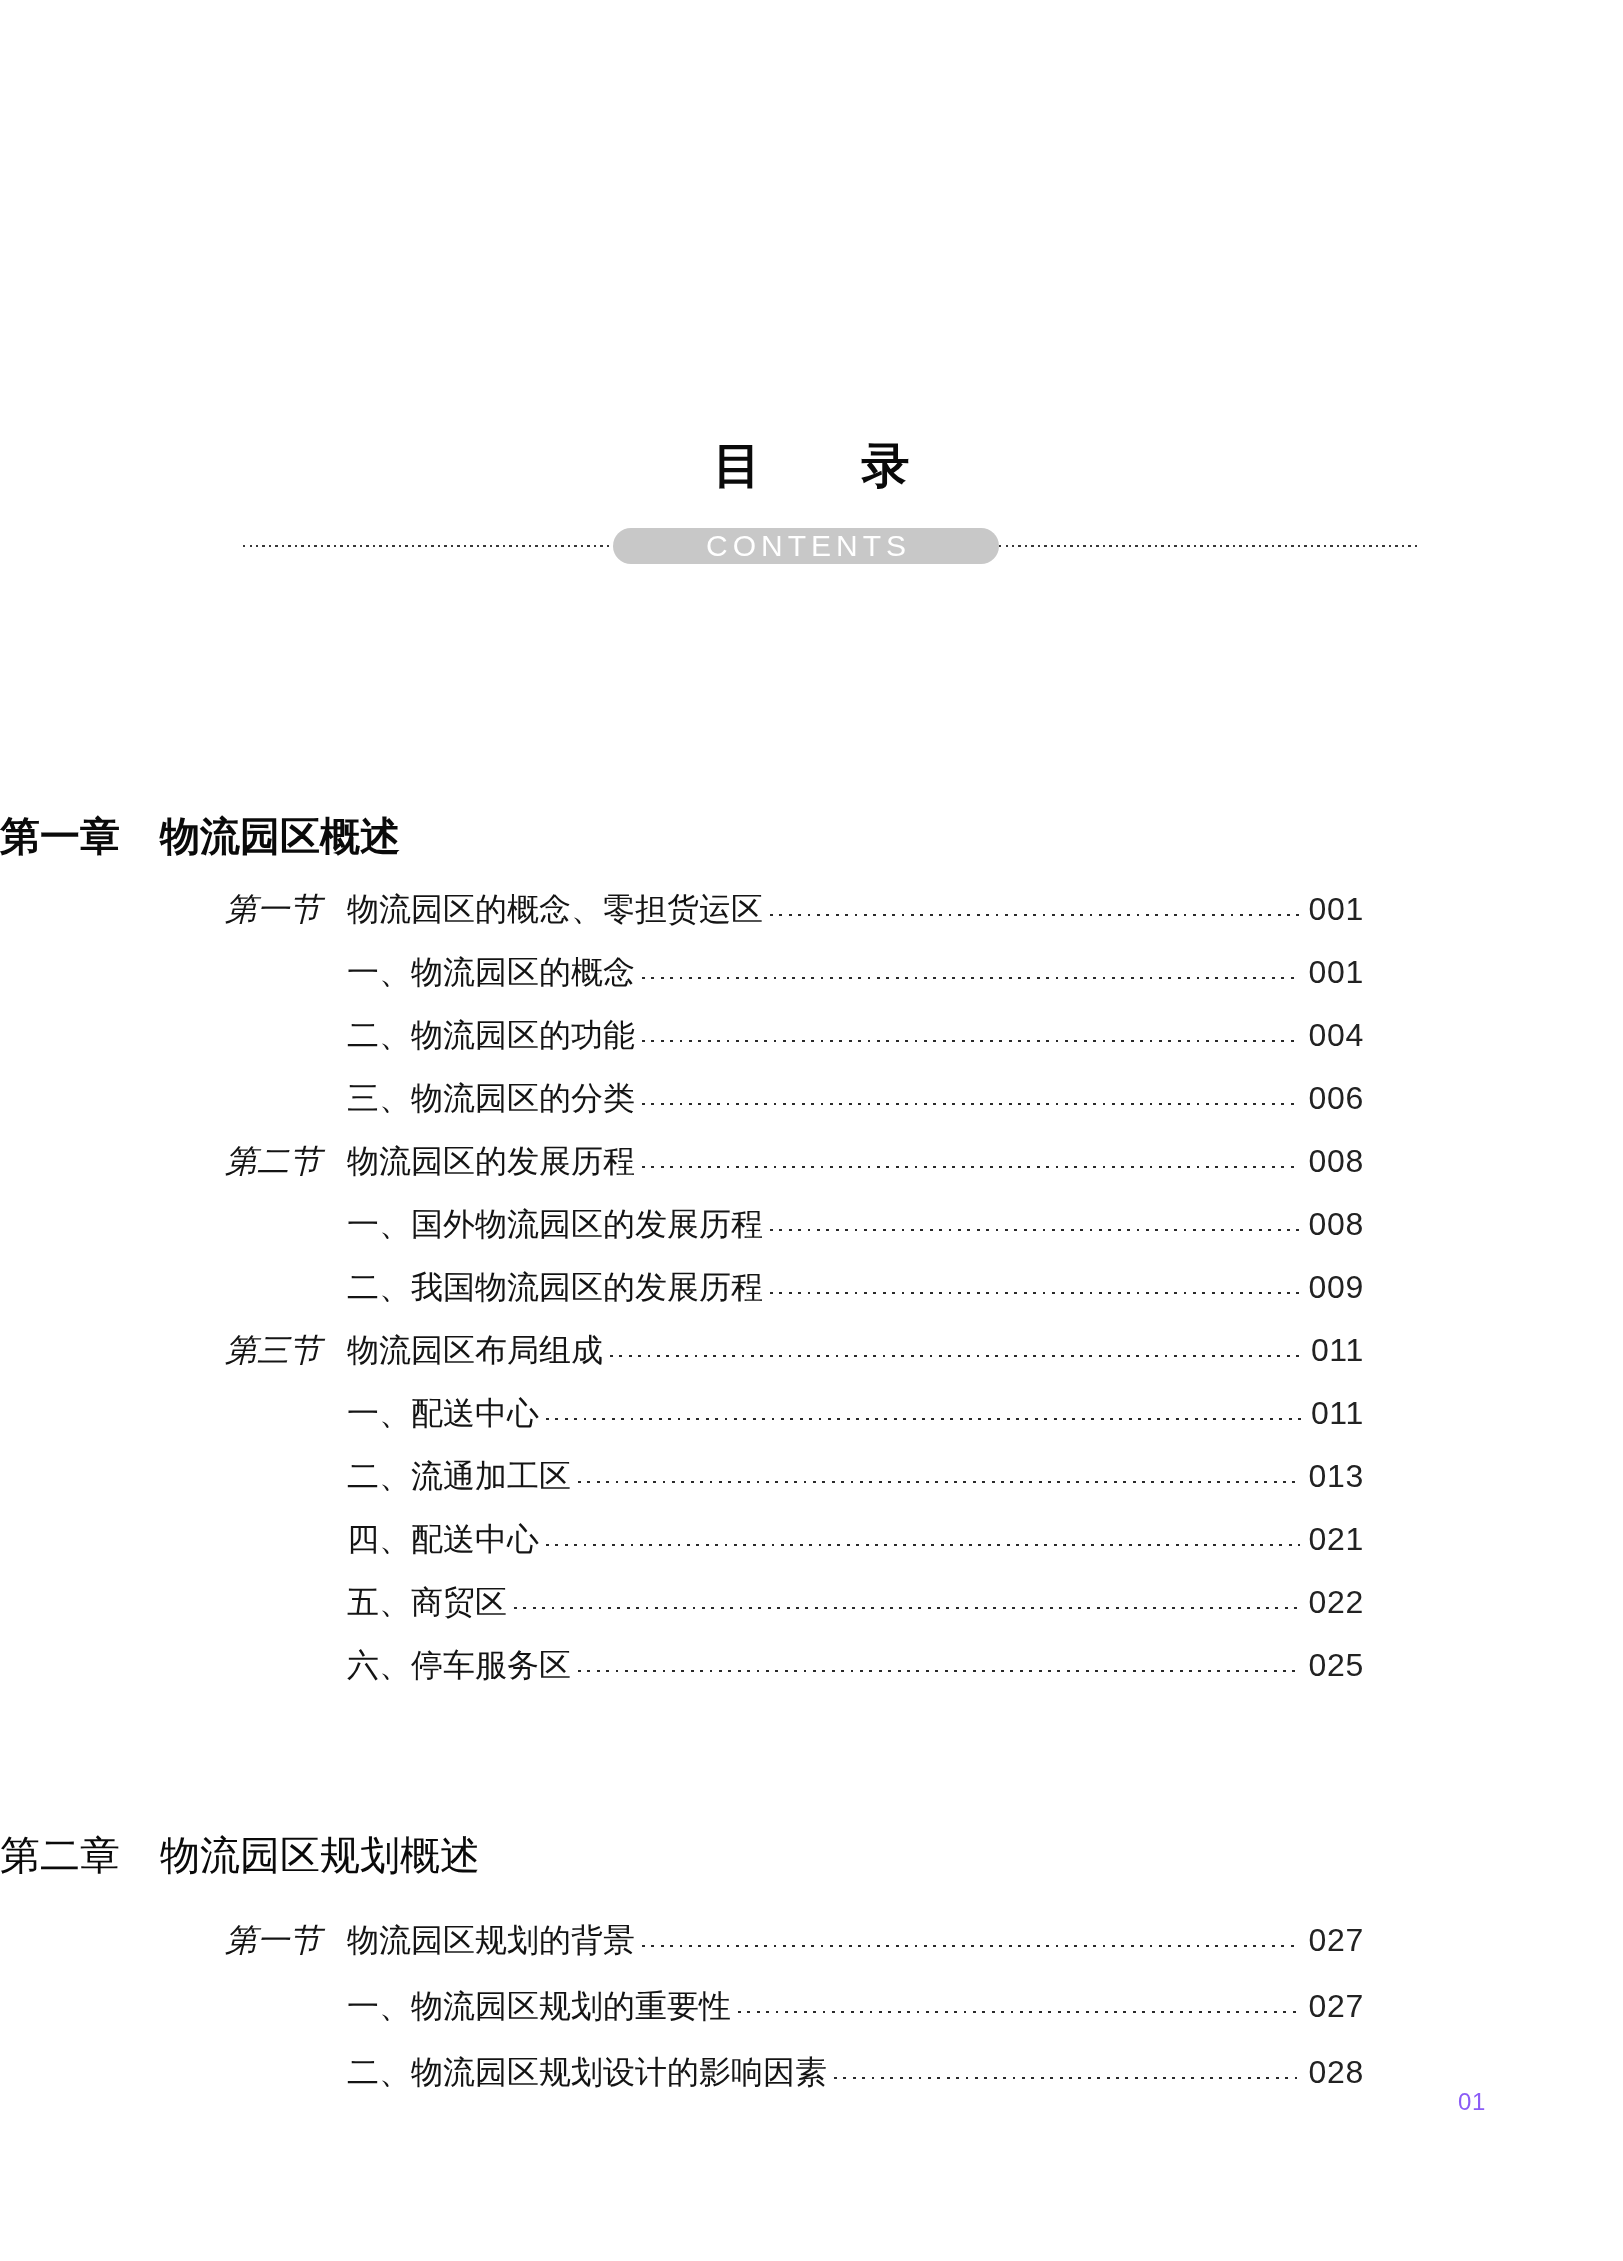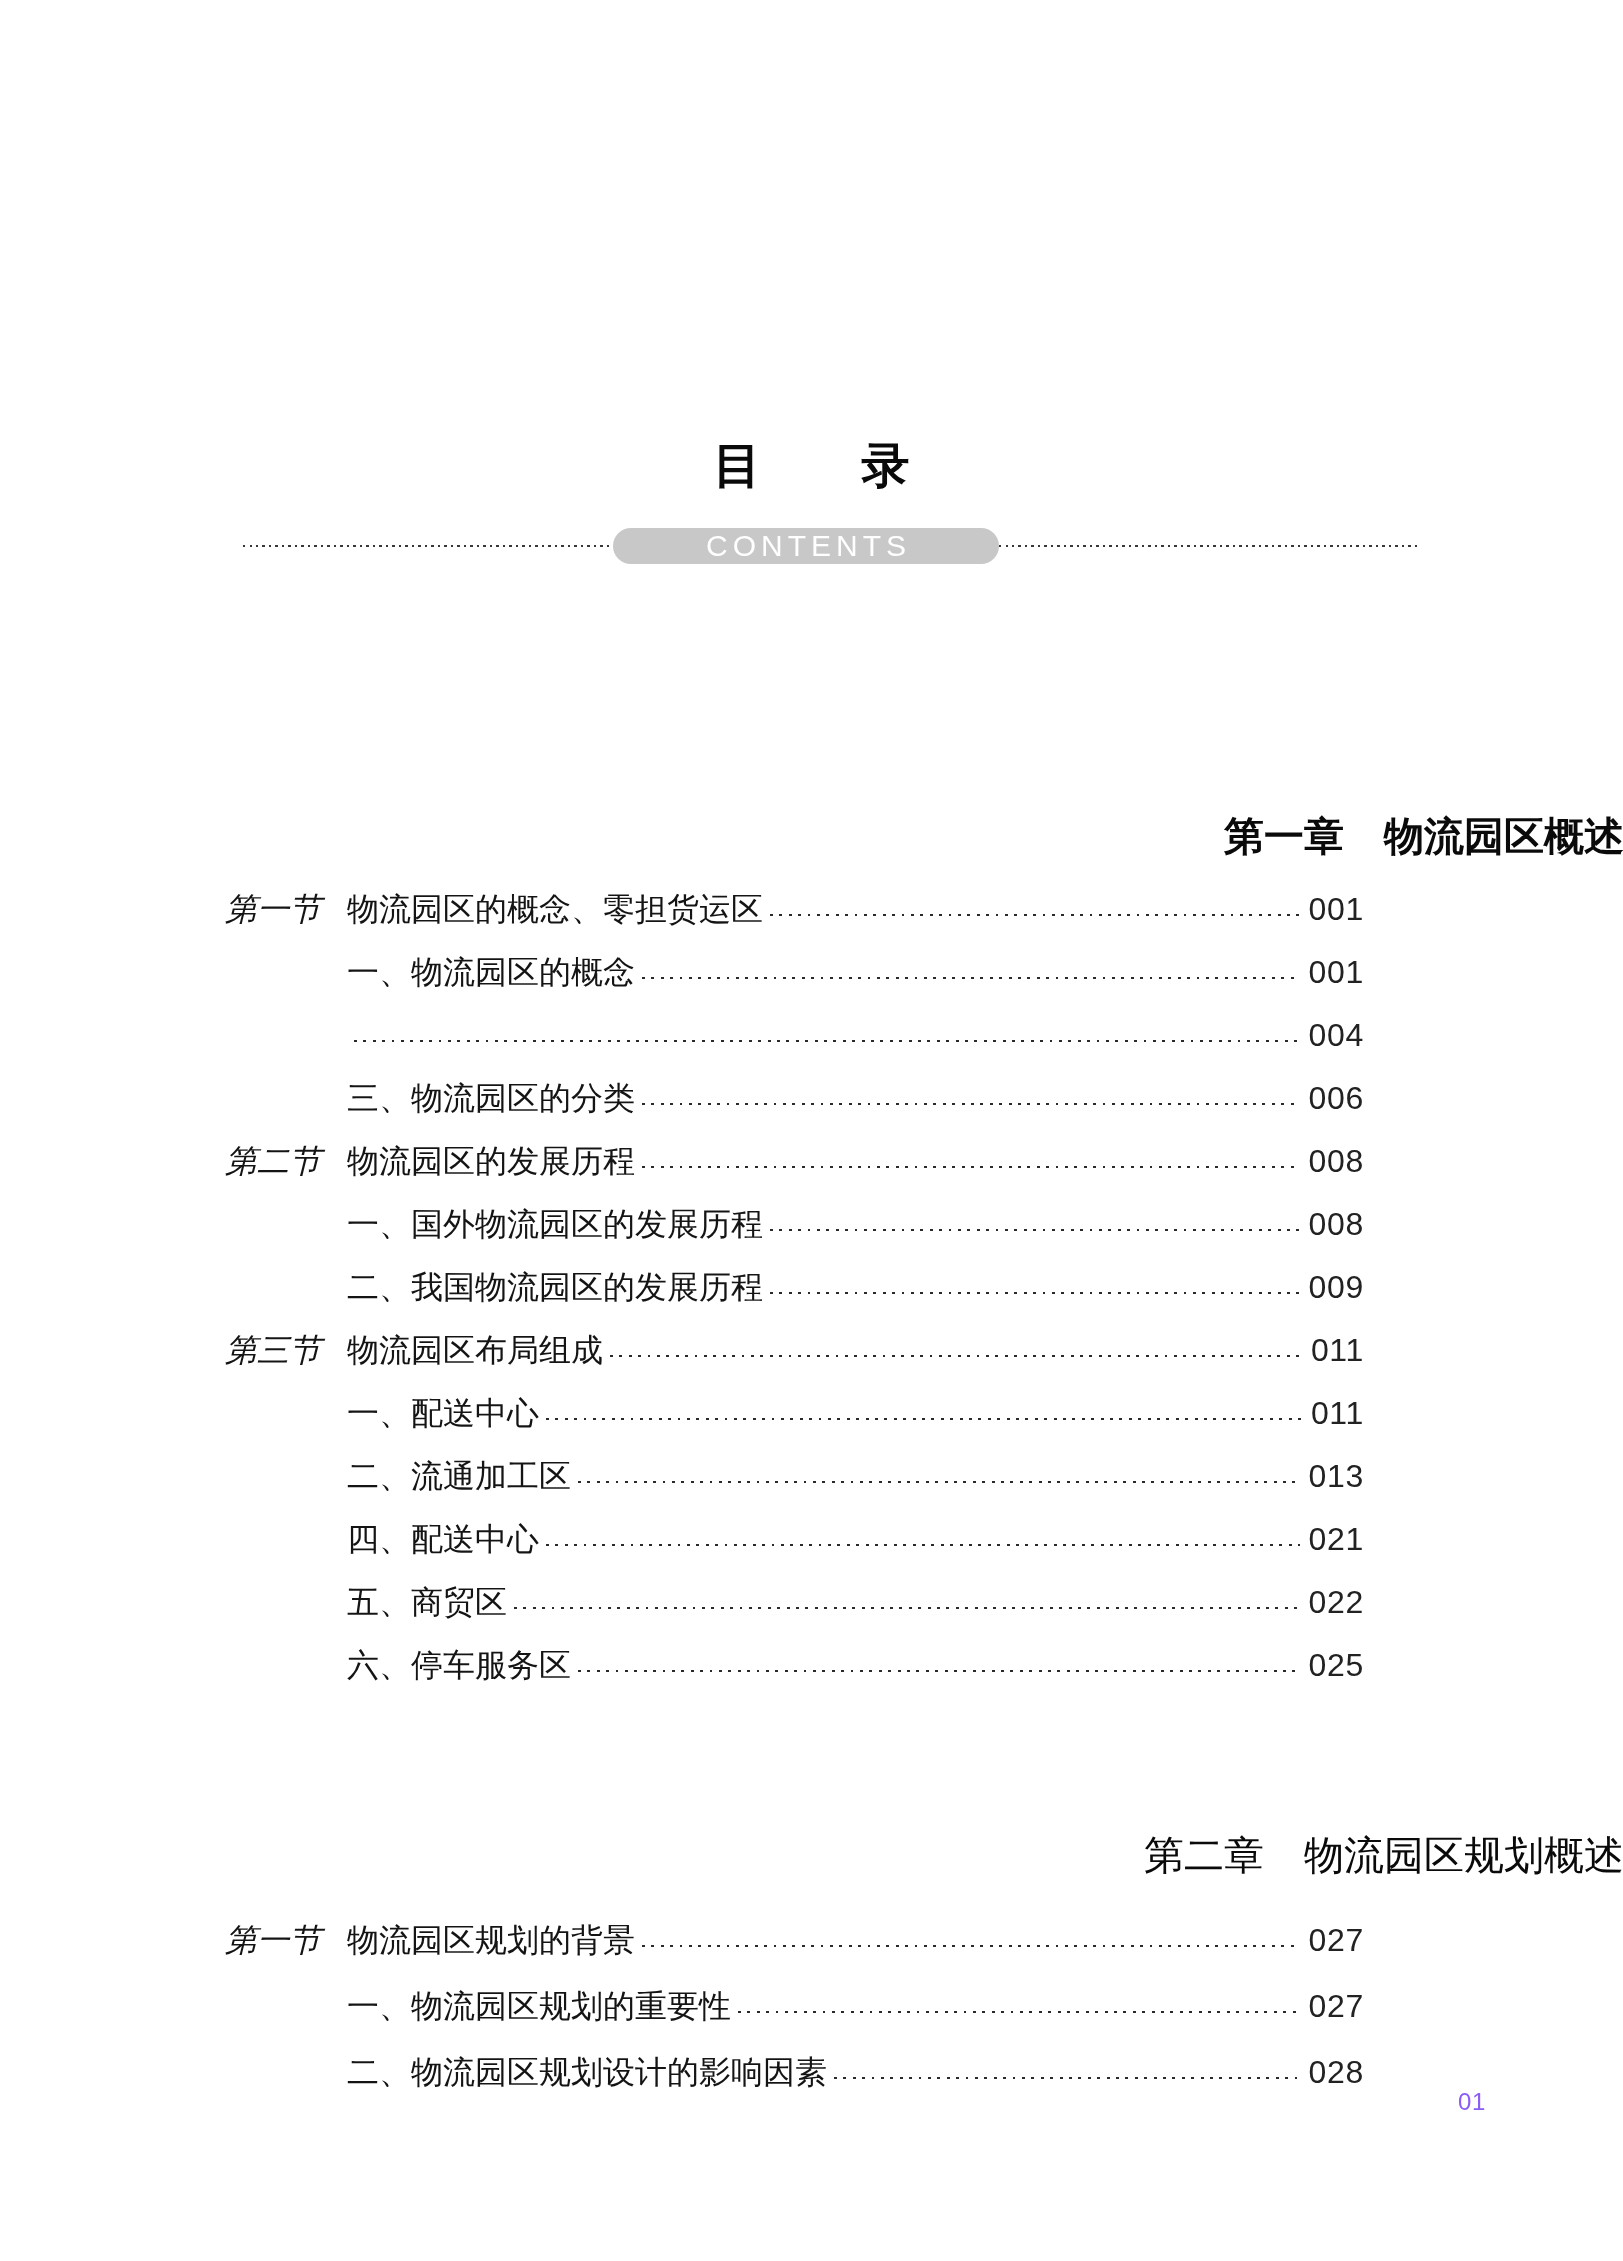--- a/index.html
+++ b/index.html
@@ -37,21 +37,21 @@
     display:flex;align-items:center;justify-content:center;
   }
   .pill span{
     color:#ffffff;font-size:30px;line-height:1;
     letter-spacing:5px;padding-left:5px;
     font-family:"Liberation Sans",sans-serif;font-weight:normal;
   }
   
   .chapter-heading{
     position:absolute;left:0;width:100%;margin:0;
-    text-align:right;line-height:1;color:#0a0a0a;
+    text-align:left;line-height:1;color:#0a0a0a;
   }
   .ch1{
     top:801px;
     font-family:"Liberation Serif",serif;
     font-weight:bold;font-size:40px;
   }
   .ch2{
     top:1819px;
     font-family:"Liberation Sans",sans-serif;
     font-weight:500;font-size:40px;
@@ -113,20 +113,21 @@
       <span class="pagenum">001</span>
     </div>
     <div class="toc-row sub">
       <span class="toc-label"></span>
       <span class="toc-title">一、物流园区的概念</span>
       <span class="leader"></span>
       <span class="pagenum">001</span>
     </div>
     <div class="toc-row sub">
       <span class="toc-label"></span>
+      <span class="toc-title">二、物流园区的功能</span>
       <span class="leader"></span>
       <span class="pagenum">004</span>
     </div>
     <div class="toc-row sub">
       <span class="toc-label"></span>
       <span class="toc-title">三、物流园区的分类</span>
       <span class="leader"></span>
       <span class="pagenum">006</span>
     </div>
     <div class="toc-row sec">

